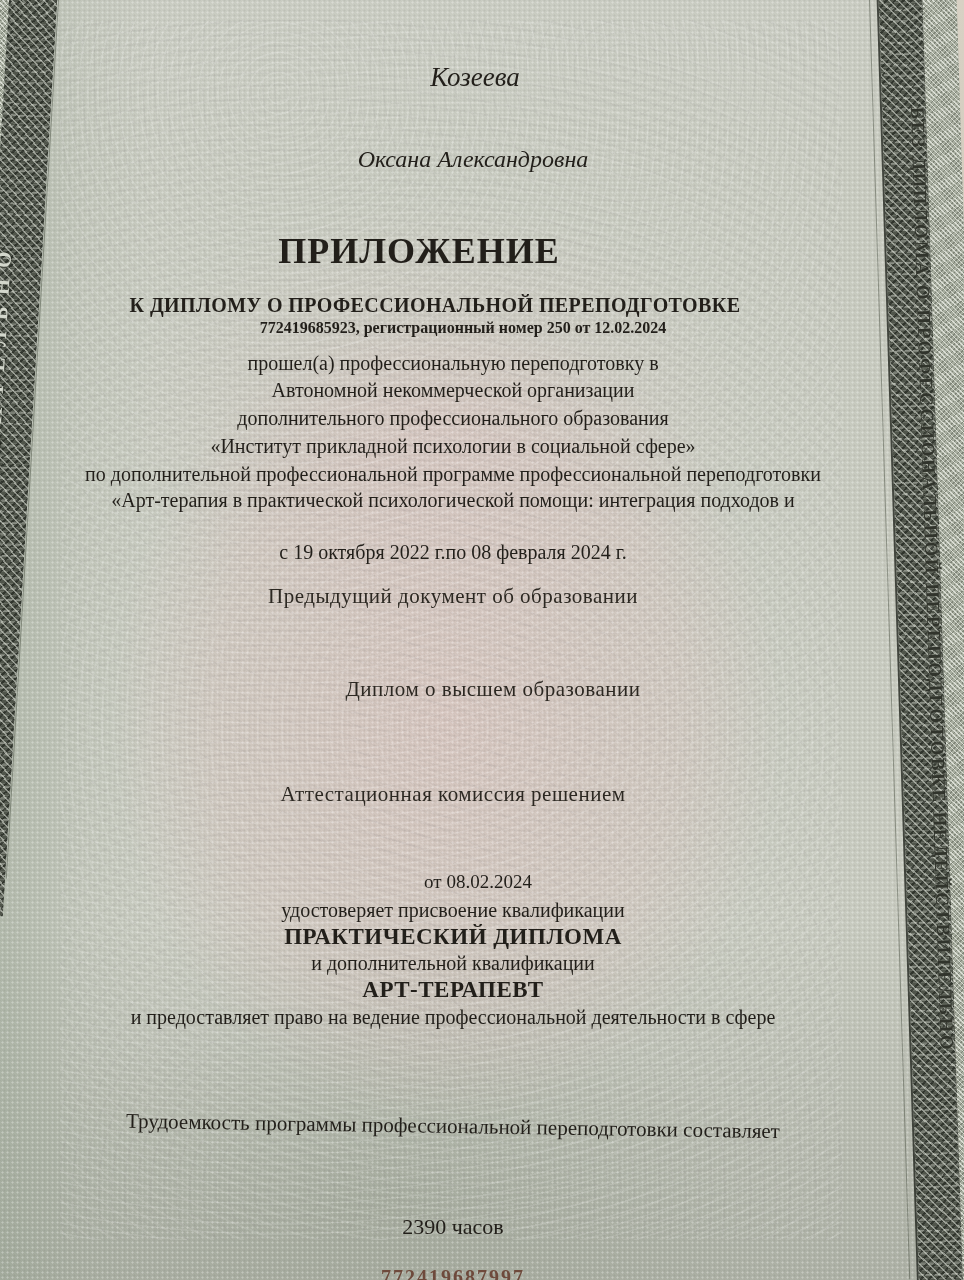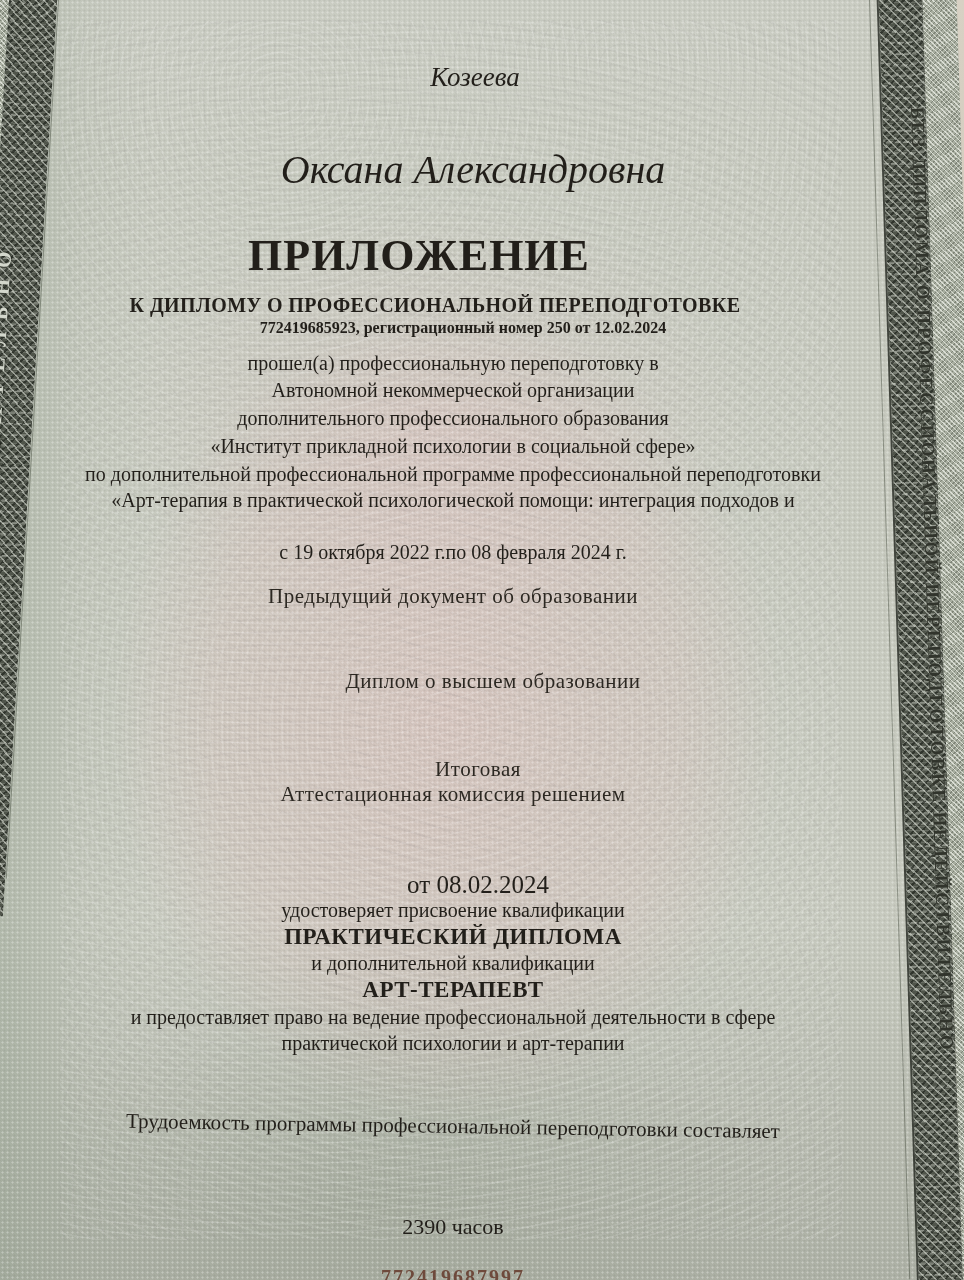--- a/index.html
+++ b/index.html
@@ -66,30 +66,30 @@
     text-shadow:0 0 2px rgba(222,227,215,.55);white-space:nowrap;}
 
   .paper-edge{position:absolute;top:338px;left:936px;width:28px;height:148px;
     transform:rotate(-2deg);
     background:repeating-linear-gradient(0deg,#f2efe7 0 3px,#c6c1b4 3px 4px);}
 
   
   .line{position:absolute;left:40px;right:98px;text-align:center;
     color:#221f1a;white-space:nowrap;}
   .it{font-style:italic;font-weight:normal;}
-  .t-title{font-size:44px;font-weight:bold;letter-spacing:1px;transform:translateX(-34px);}
+  .t-title{font-size:36px;font-weight:bold;letter-spacing:1px;transform:translateX(-34px);}
   .t-sub{font-size:20px;font-weight:bold;letter-spacing:.4px;transform:translateX(-18px);}
   .t-ser{font-size:16px;font-weight:bold;transform:translateX(-10px);margin-left:40px;}
   .t-body{font-size:20px;}
   .t-plain{font-size:21px;letter-spacing:.5px;color:#2c2822;}
   .t-qual{font-size:23px;font-weight:bold;letter-spacing:.5px;}
   .nm1{font-size:27px;transform:translateX(22px);}
-  .nm2{font-size:40px;transform:translateX(20px);}
+  .nm2{font-size:24px;transform:translateX(20px);}
   .nud25{transform:translateX(25px);}
-  .nud40{transform:translateX(40px);}
+  .nud40{transform:translateX(40px);margin-top:8px;}
   .work{font-size:21px;transform:rotate(.9deg);}
   .hours{font-size:22px;}
   .pserial{font-size:20px;font-weight:bold;letter-spacing:2px;color:#6e4a3c;}
 </style>
 </head>
 <body>
 
 <div id="canvas">
 
   <div class="bg-right"></div>
@@ -126,29 +126,27 @@
   <div class="line t-body" style="top:379px">Автономной некоммерческой организации</div>
   <div class="line t-body" style="top:407px">дополнительного профессионального образования</div>
   <div class="line t-body" style="top:435px">«Институт прикладной психологии в социальной сфере»</div>
   <div class="line t-body" style="top:489px">«Арт-терапия в практической психологической помощи: интеграция подходов и</div>
   <div class="line t-body" style="top:463px">по дополнительной профессиональной программе профессиональной переподготовки</div>
   <div class="line t-body" style="top:541px">с 19 октября 2022 г.по 08 февраля 2024 г.</div>
 
   <div class="line t-plain" style="top:584px">Предыдущий документ об образовании</div>
   <div class="line t-plain nud40" style="top:669px">Диплом о высшем образовании</div>
 
-  <div class="line t-plain nud25" style="top:757px">Итоговая</div>
   <div class="line t-plain" style="top:782px">Аттестационная комиссия решением</div>
 
-  <div class="line t-body nud25" style="top:871px;font-size:25px">от 08.02.2024</div>
+  <div class="line t-body nud25" style="top:871px;font-size:19px">от 08.02.2024</div>
   <div class="line t-body" style="top:899px">удостоверяет присвоение квалификации</div>
   <div class="line t-qual" style="top:924px">ПРАКТИЧЕСКИЙ ДИПЛОМА</div>
   <div class="line t-qual" style="top:977px">АРТ-ТЕРАПЕВТ</div>
   <div class="line t-body" style="top:952px">и дополнительной квалификации</div>
   <div class="line t-body" style="top:1006px">и предоставляет право на ведение профессиональной деятельности в сфере</div>
-  <div class="line t-body" style="top:1032px">практической психологии и арт-терапии</div>
 
   <div class="line work" style="top:1114px">Трудоемкость программы профессиональной переподготовки составляет</div>
   <div class="line hours" style="top:1214px">2390 часов</div>
 
   <div class="line pserial" style="top:1266px">772419687997</div>
 
 </div>
 
 </body></html>

